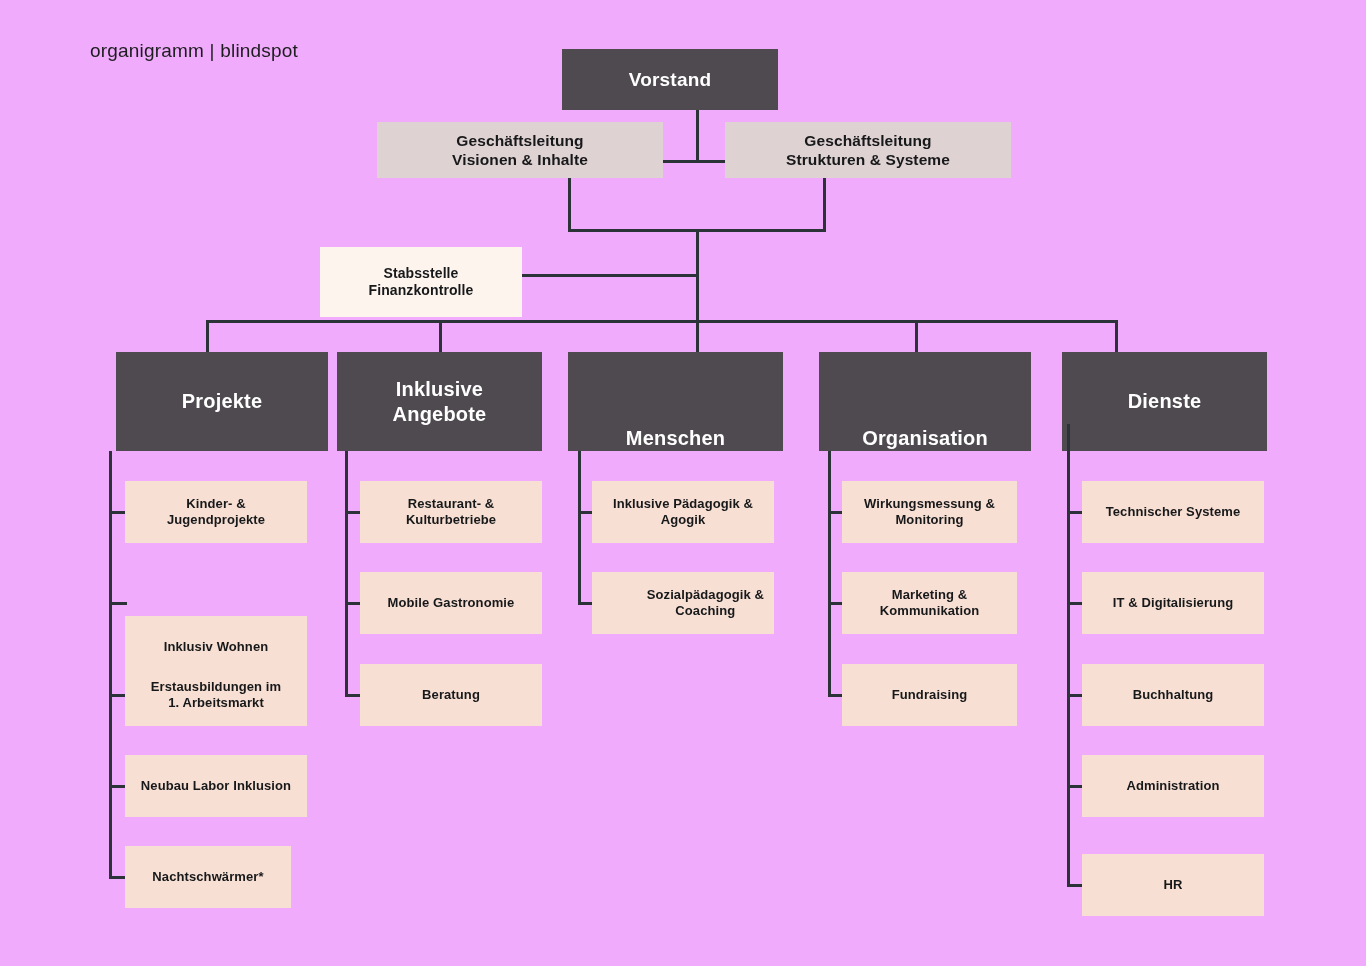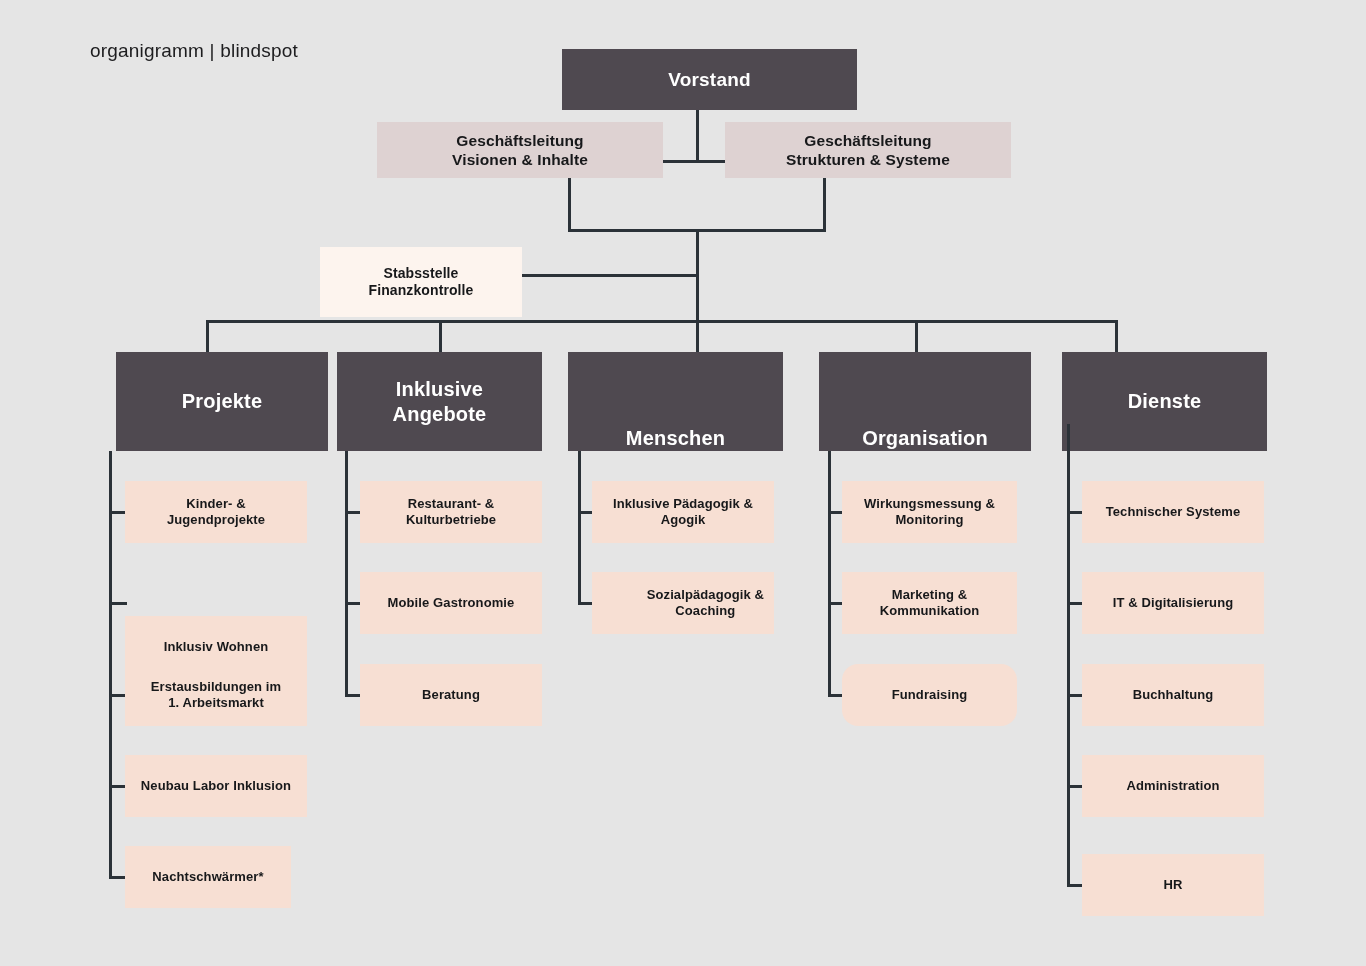--- a/index.html
+++ b/index.html
@@ -8,21 +8,21 @@
     background: #ffffff;
   }
   body {
     font-family: "Liberation Sans", sans-serif;
     -webkit-font-smoothing: antialiased;
   }
   #chart-root {
     position: relative;
     width: 1366px;
     height: 966px;
-    background: #e5e5e5;
+    background: #f0abfc;
     overflow: hidden;
   }
   
   .page-title {
     position: absolute;
     left: 90px;
     top: 40px;
     font-size: 19px;
     font-weight: 400;
     color: #1d1d1f;
@@ -104,21 +104,21 @@
 
   <div class="line line-h" style="left:521px; top:274px; width:178px;"></div>
 
   <div class="line line-h" style="left:206px; top:320px; width:912px;"></div>
   <div class="line line-v" style="left:206px; top:320px; height:32px;"></div>
   <div class="line line-v" style="left:439px; top:320px; height:32px;"></div>
   <div class="line line-v" style="left:696px; top:320px; height:32px;"></div>
   <div class="line line-v" style="left:915px; top:320px; height:32px;"></div>
   <div class="line line-v" style="left:1115px; top:320px; height:32px;"></div>
 
-  <div class="box box-root" style="left:562px; top:49px; width:295px; height:61px;">
+  <div class="box box-root" style="left:562px; top:49px; width:216px; height:61px;">
     <span>Vorstand</span>
   </div>
 
   <div class="box box-exec" style="left:377px; top:122px; width:286px; height:56px;">
     <div>
       <div>Geschäftsleitung</div>
       <div>Visionen &amp; Inhalte</div>
     </div>
   </div>
 
@@ -241,21 +241,21 @@
       <div>Wirkungsmessung &amp;</div>
       <div>Monitoring</div>
     </div>
   </div>
   <div class="box box-sub" style="left:842px; top:572px; width:175px; height:62px;">
     <div>
       <div>Marketing &amp;</div>
       <div>Kommunikation</div>
     </div>
   </div>
-  <div class="box box-sub" style="left:842px; top:664px; width:175px; height:62px;border-radius:16px;">
+  <div class="box box-sub" style="left:842px; top:664px; width:175px; height:62px;">
     <div>
       <div>Fundraising</div>
     </div>
   </div>
 
   <div class="box box-dept" style="left:1062px; top:352px; width:205px; height:99px;">
     <div>
       <div>Dienste</div>
     </div>
   </div>

